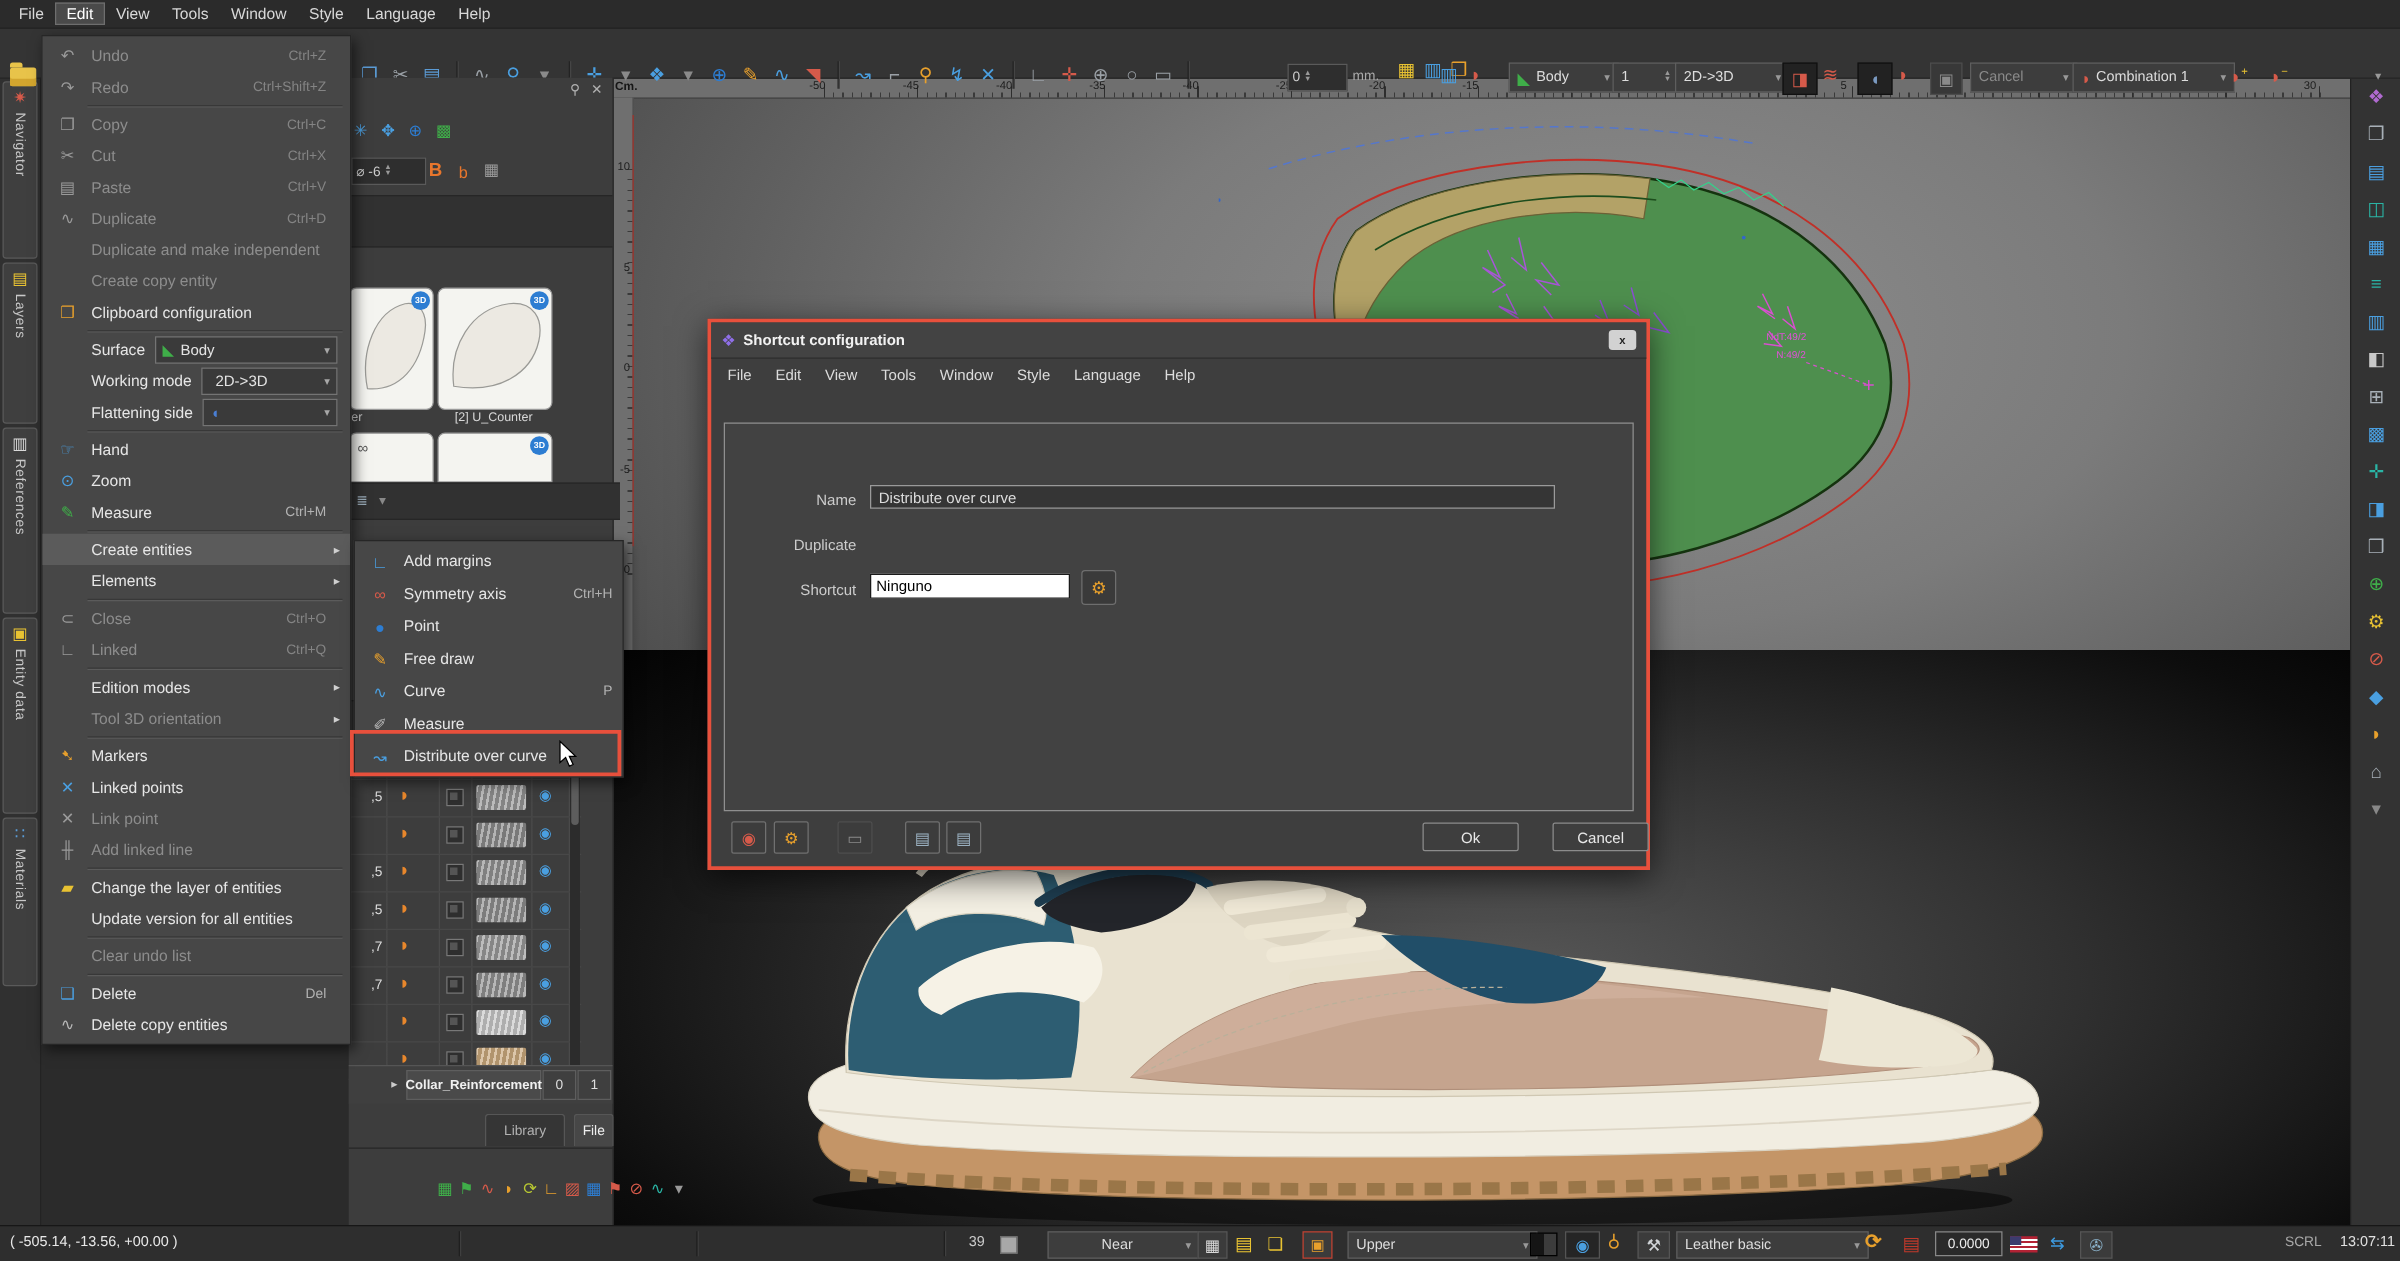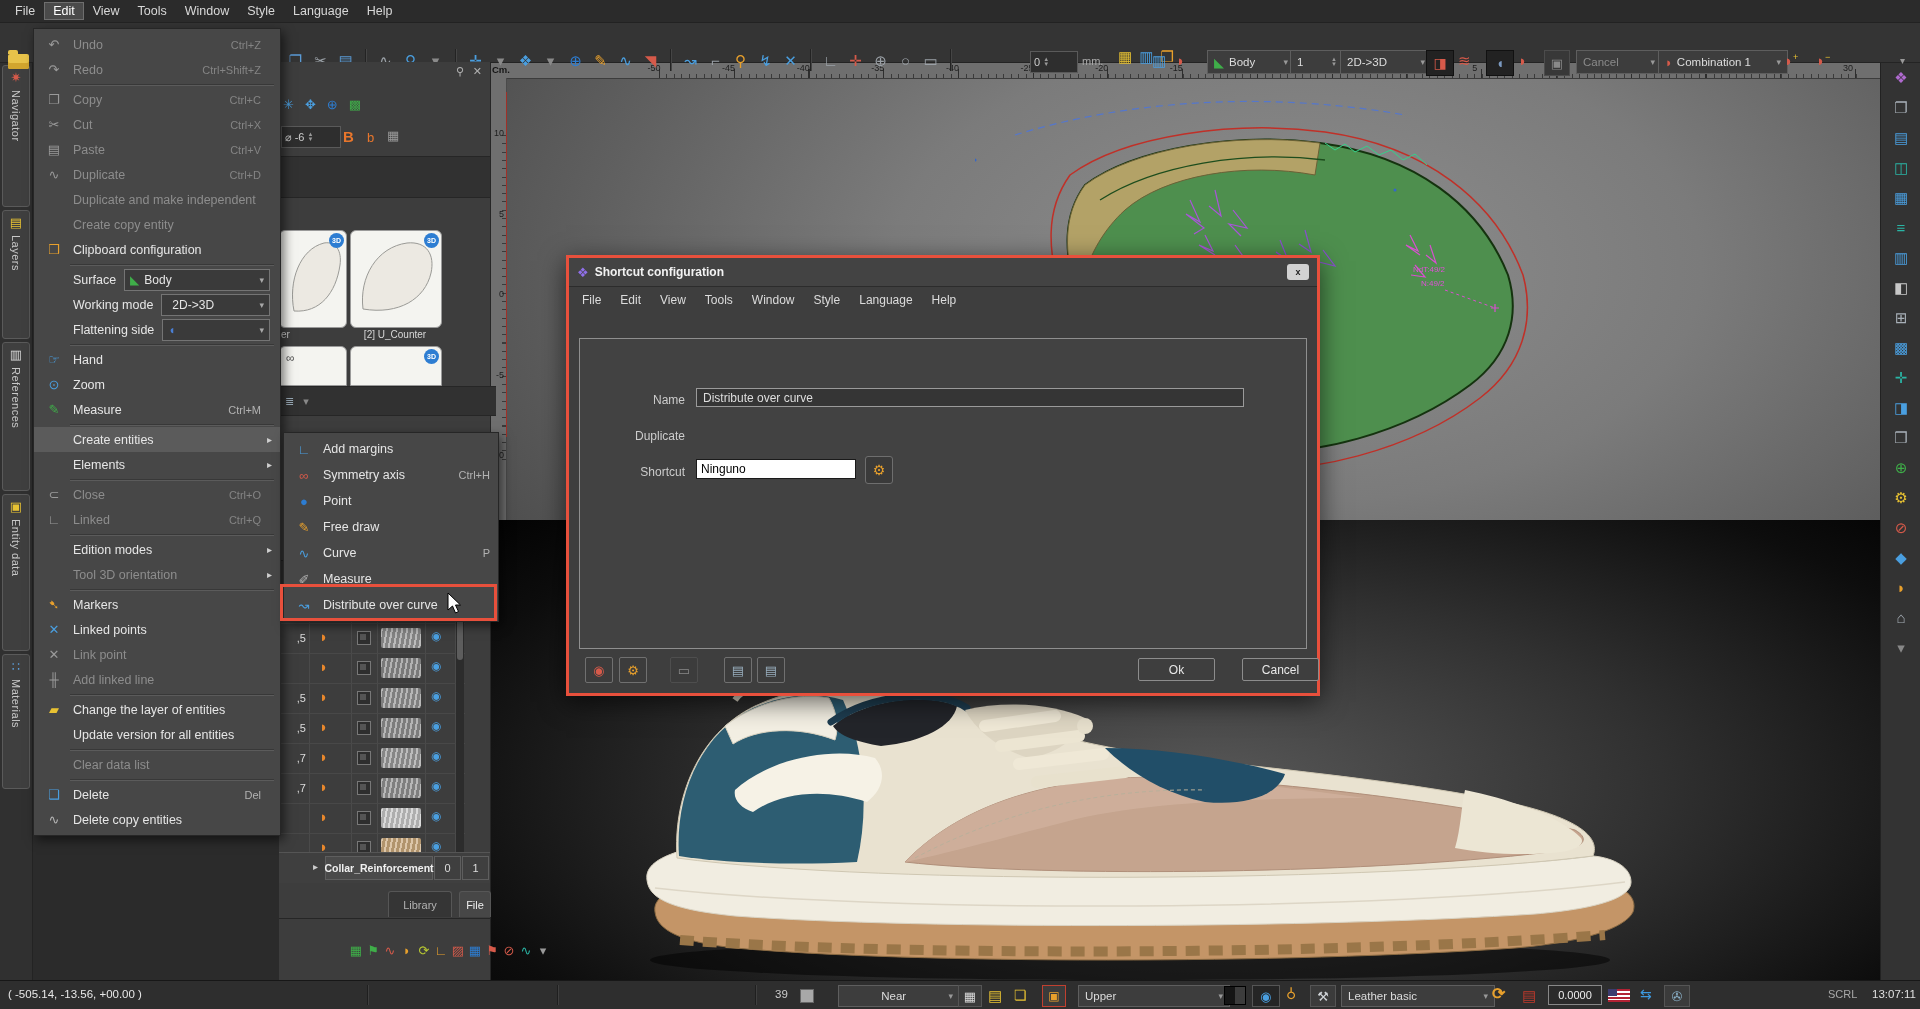--- a/index.html
+++ b/index.html
@@ -705,21 +705,21 @@
       <div class="mi sep">
         <span class="mic ic"></span>
         <span class="lb">Update version for all entities</span>
 
         <span class="sc"></span>
         <span class="ar"></span>
       </div>
 
       <div class="mi dis sep">
         <span class="mic ic"></span>
-        <span class="lb">Clear data list</span>
+        <span class="lb">Clear undo list</span>
 
         <span class="sc"></span>
         <span class="ar"></span>
       </div>
 
       <div class="mi">
         <span class="mic ic" style="color: rgb(74, 159, 224);">❑</span>
         <span class="lb">Delete</span>
 
         <span class="sc">Del</span>

